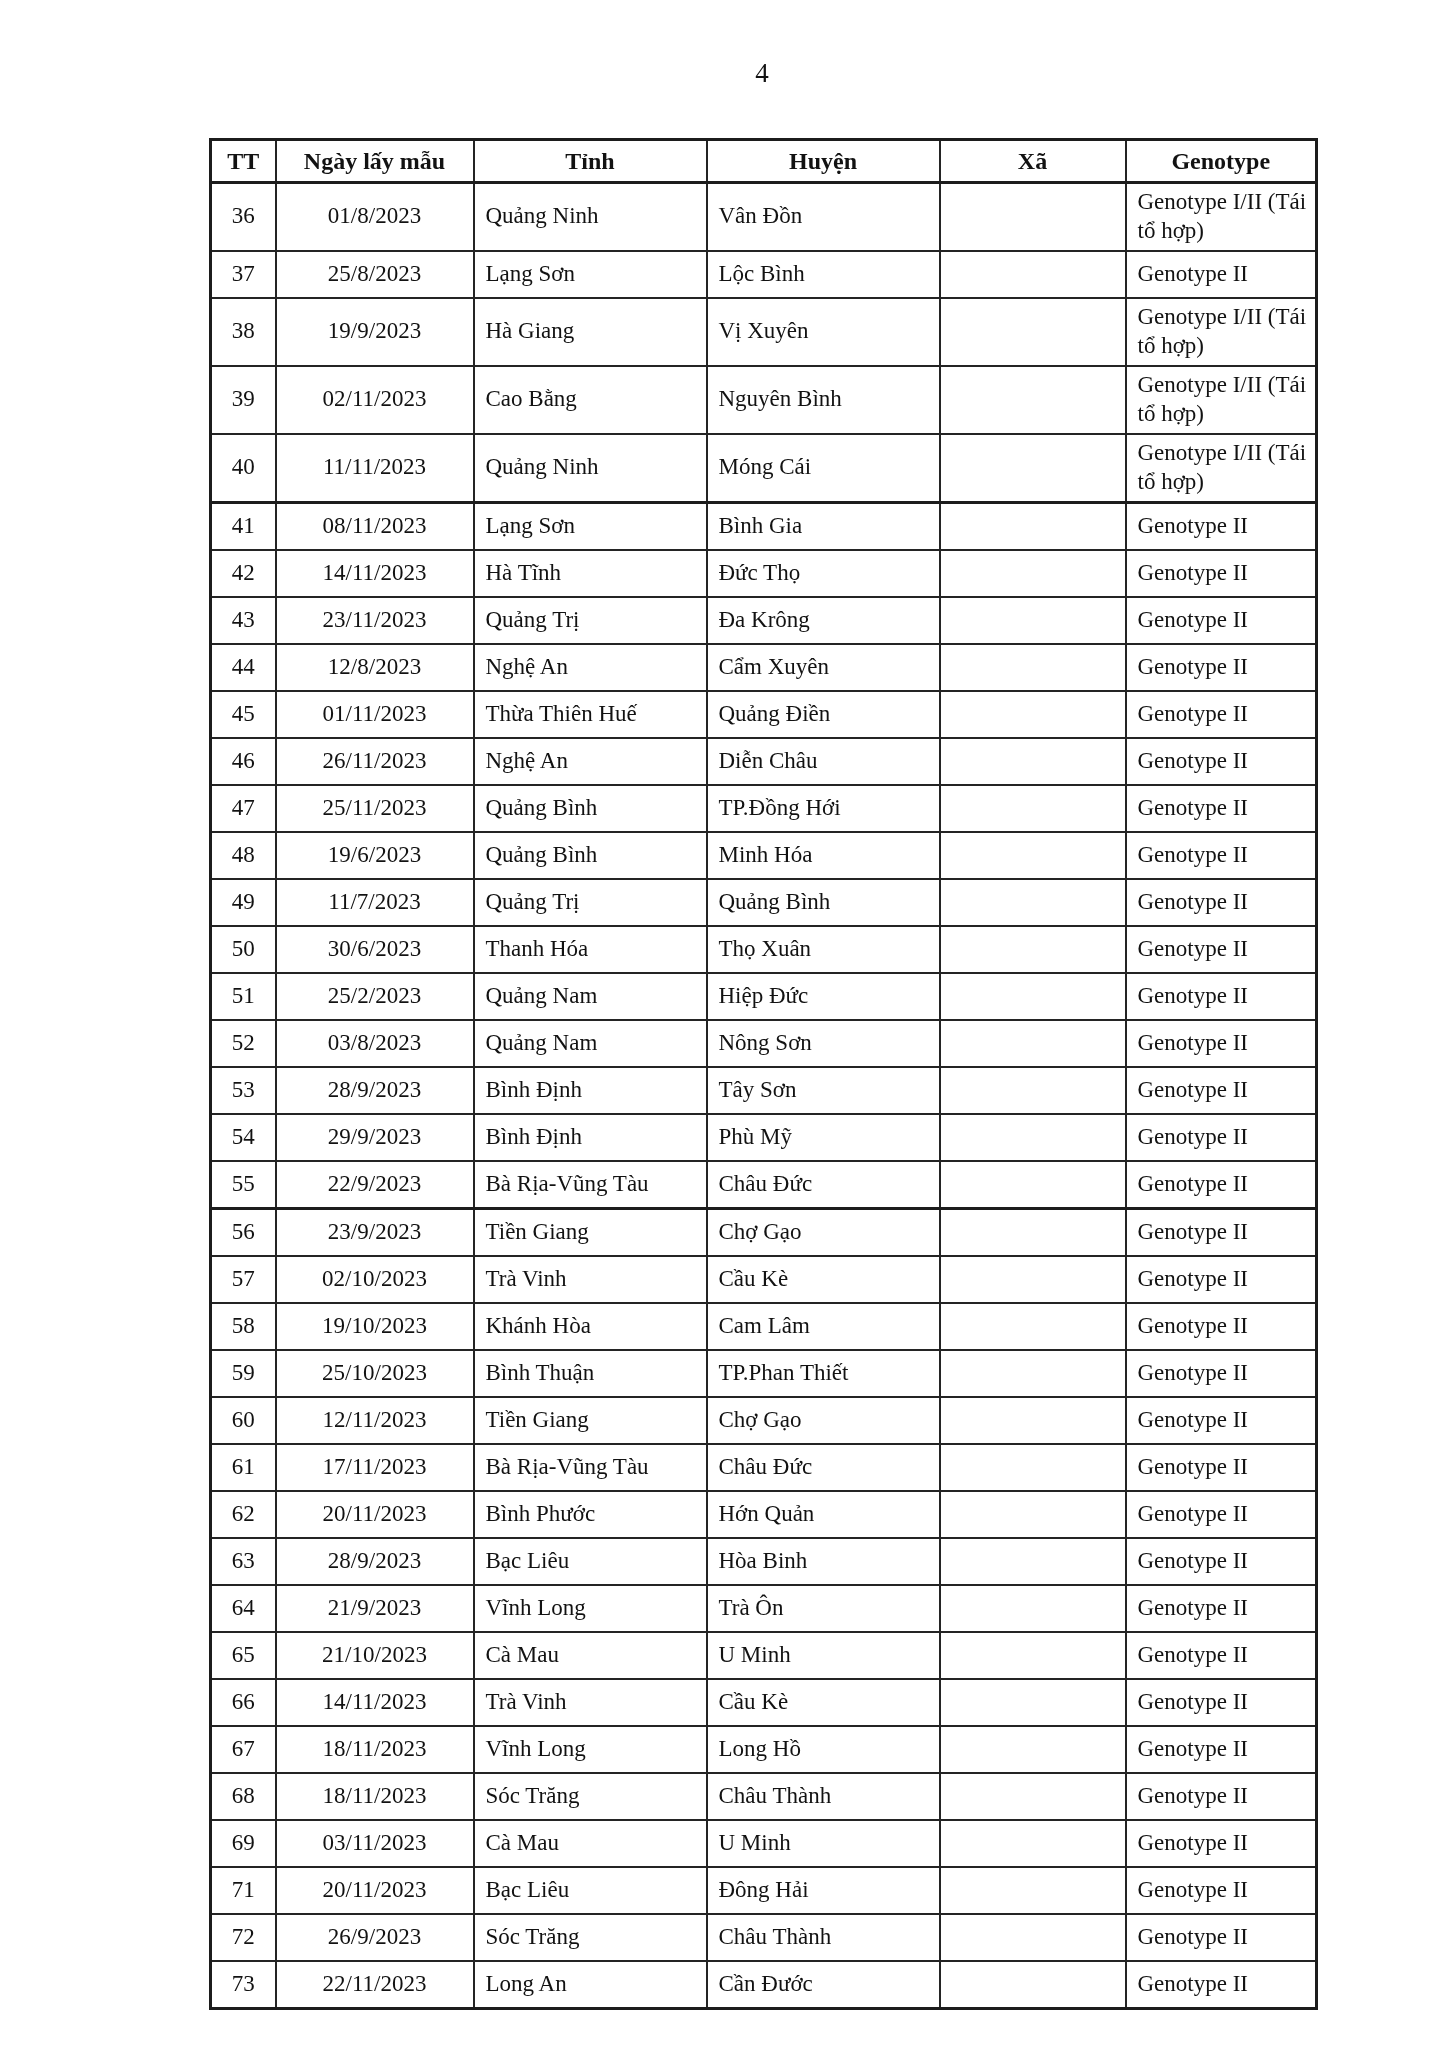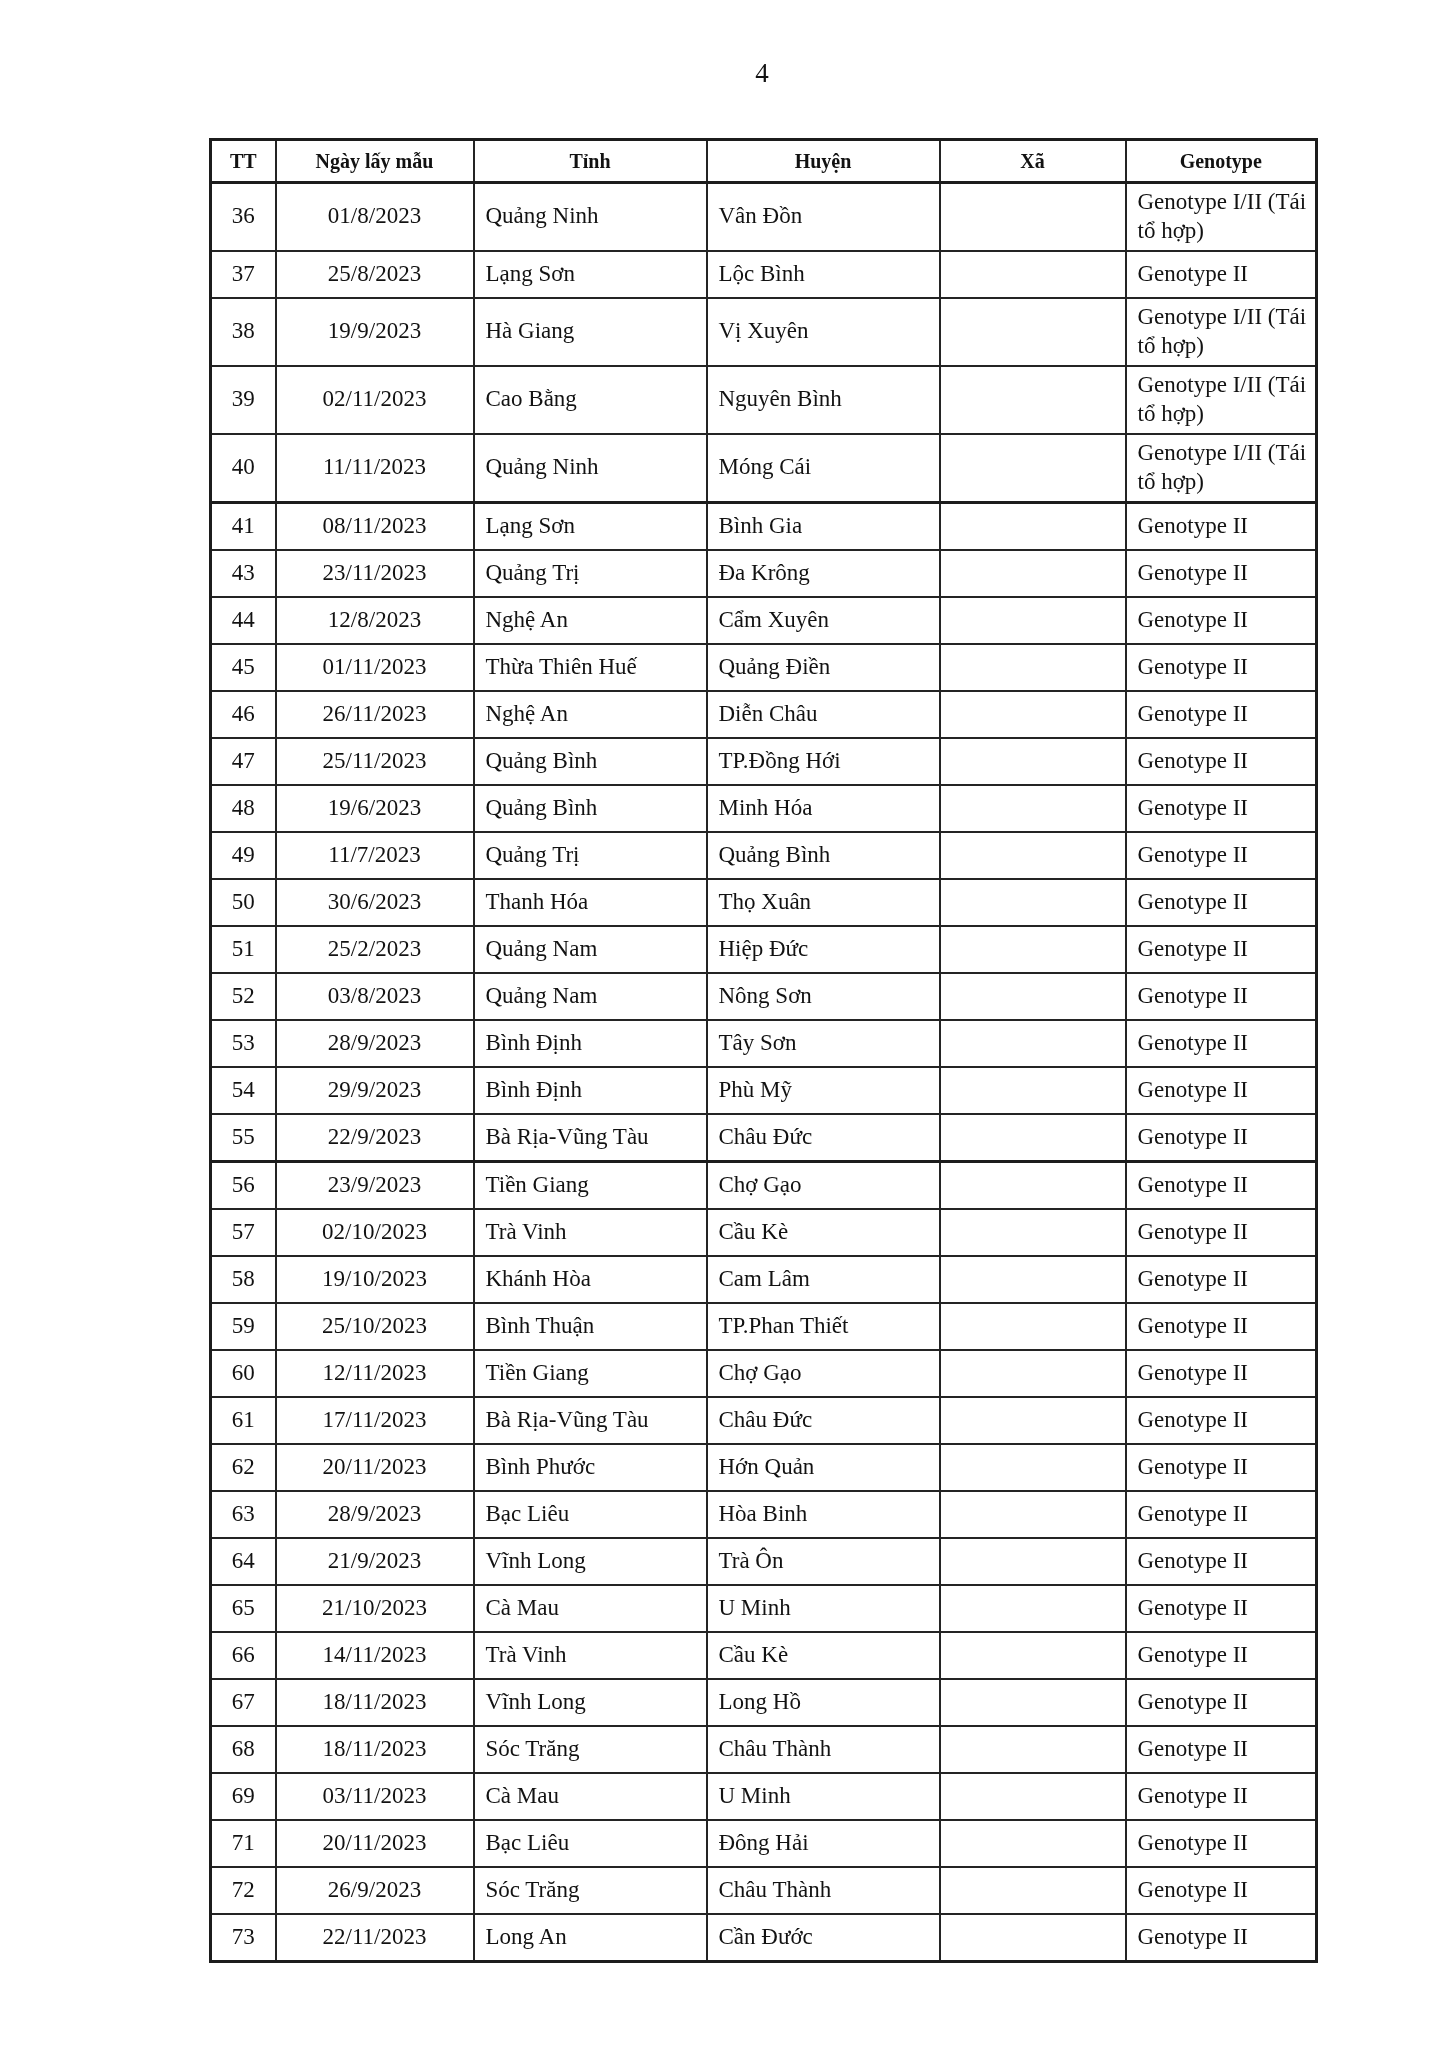--- a/index.html
+++ b/index.html
@@ -32,21 +32,21 @@
     table-layout: fixed;
     border: 3px solid #1c1c1c;
   }
   .sample-table th, .sample-table td {
     border: 2px solid #242424;
     overflow: hidden;
   }
   .sample-table thead th {
     border-bottom: 3px solid #1c1c1c;
     font-weight: bold;
-    font-size: 20px;
+    font-size: 24px;
     padding: 5px 2px;
     text-align: center;
     height: 30px;
     vertical-align: middle;
   }
   .sample-table td {
     font-size: 23px;
     line-height: 1.26;
     height: 37px;
     padding: 4px 8px;
@@ -134,20 +134,28 @@
       </tr>
       <tr class="thick-top">
         <td class="col-tt">41</td>
         <td class="col-date">08/11/2023</td>
         <td class="col-province">Lạng Sơn</td>
         <td class="col-district">Bình Gia</td>
         <td class="col-commune"></td>
         <td class="col-genotype">Genotype II</td>
       </tr>
       <tr>
+        <td class="col-tt">42</td>
+        <td class="col-date">14/11/2023</td>
+        <td class="col-province">Hà Tĩnh</td>
+        <td class="col-district">Đức Thọ</td>
+        <td class="col-commune"></td>
+        <td class="col-genotype">Genotype II</td>
+      </tr>
+      <tr>
         <td class="col-tt">43</td>
         <td class="col-date">23/11/2023</td>
         <td class="col-province">Quảng Trị</td>
         <td class="col-district">Đa Krông</td>
         <td class="col-commune"></td>
         <td class="col-genotype">Genotype II</td>
       </tr>
       <tr>
         <td class="col-tt">44</td>
         <td class="col-date">12/8/2023</td>

